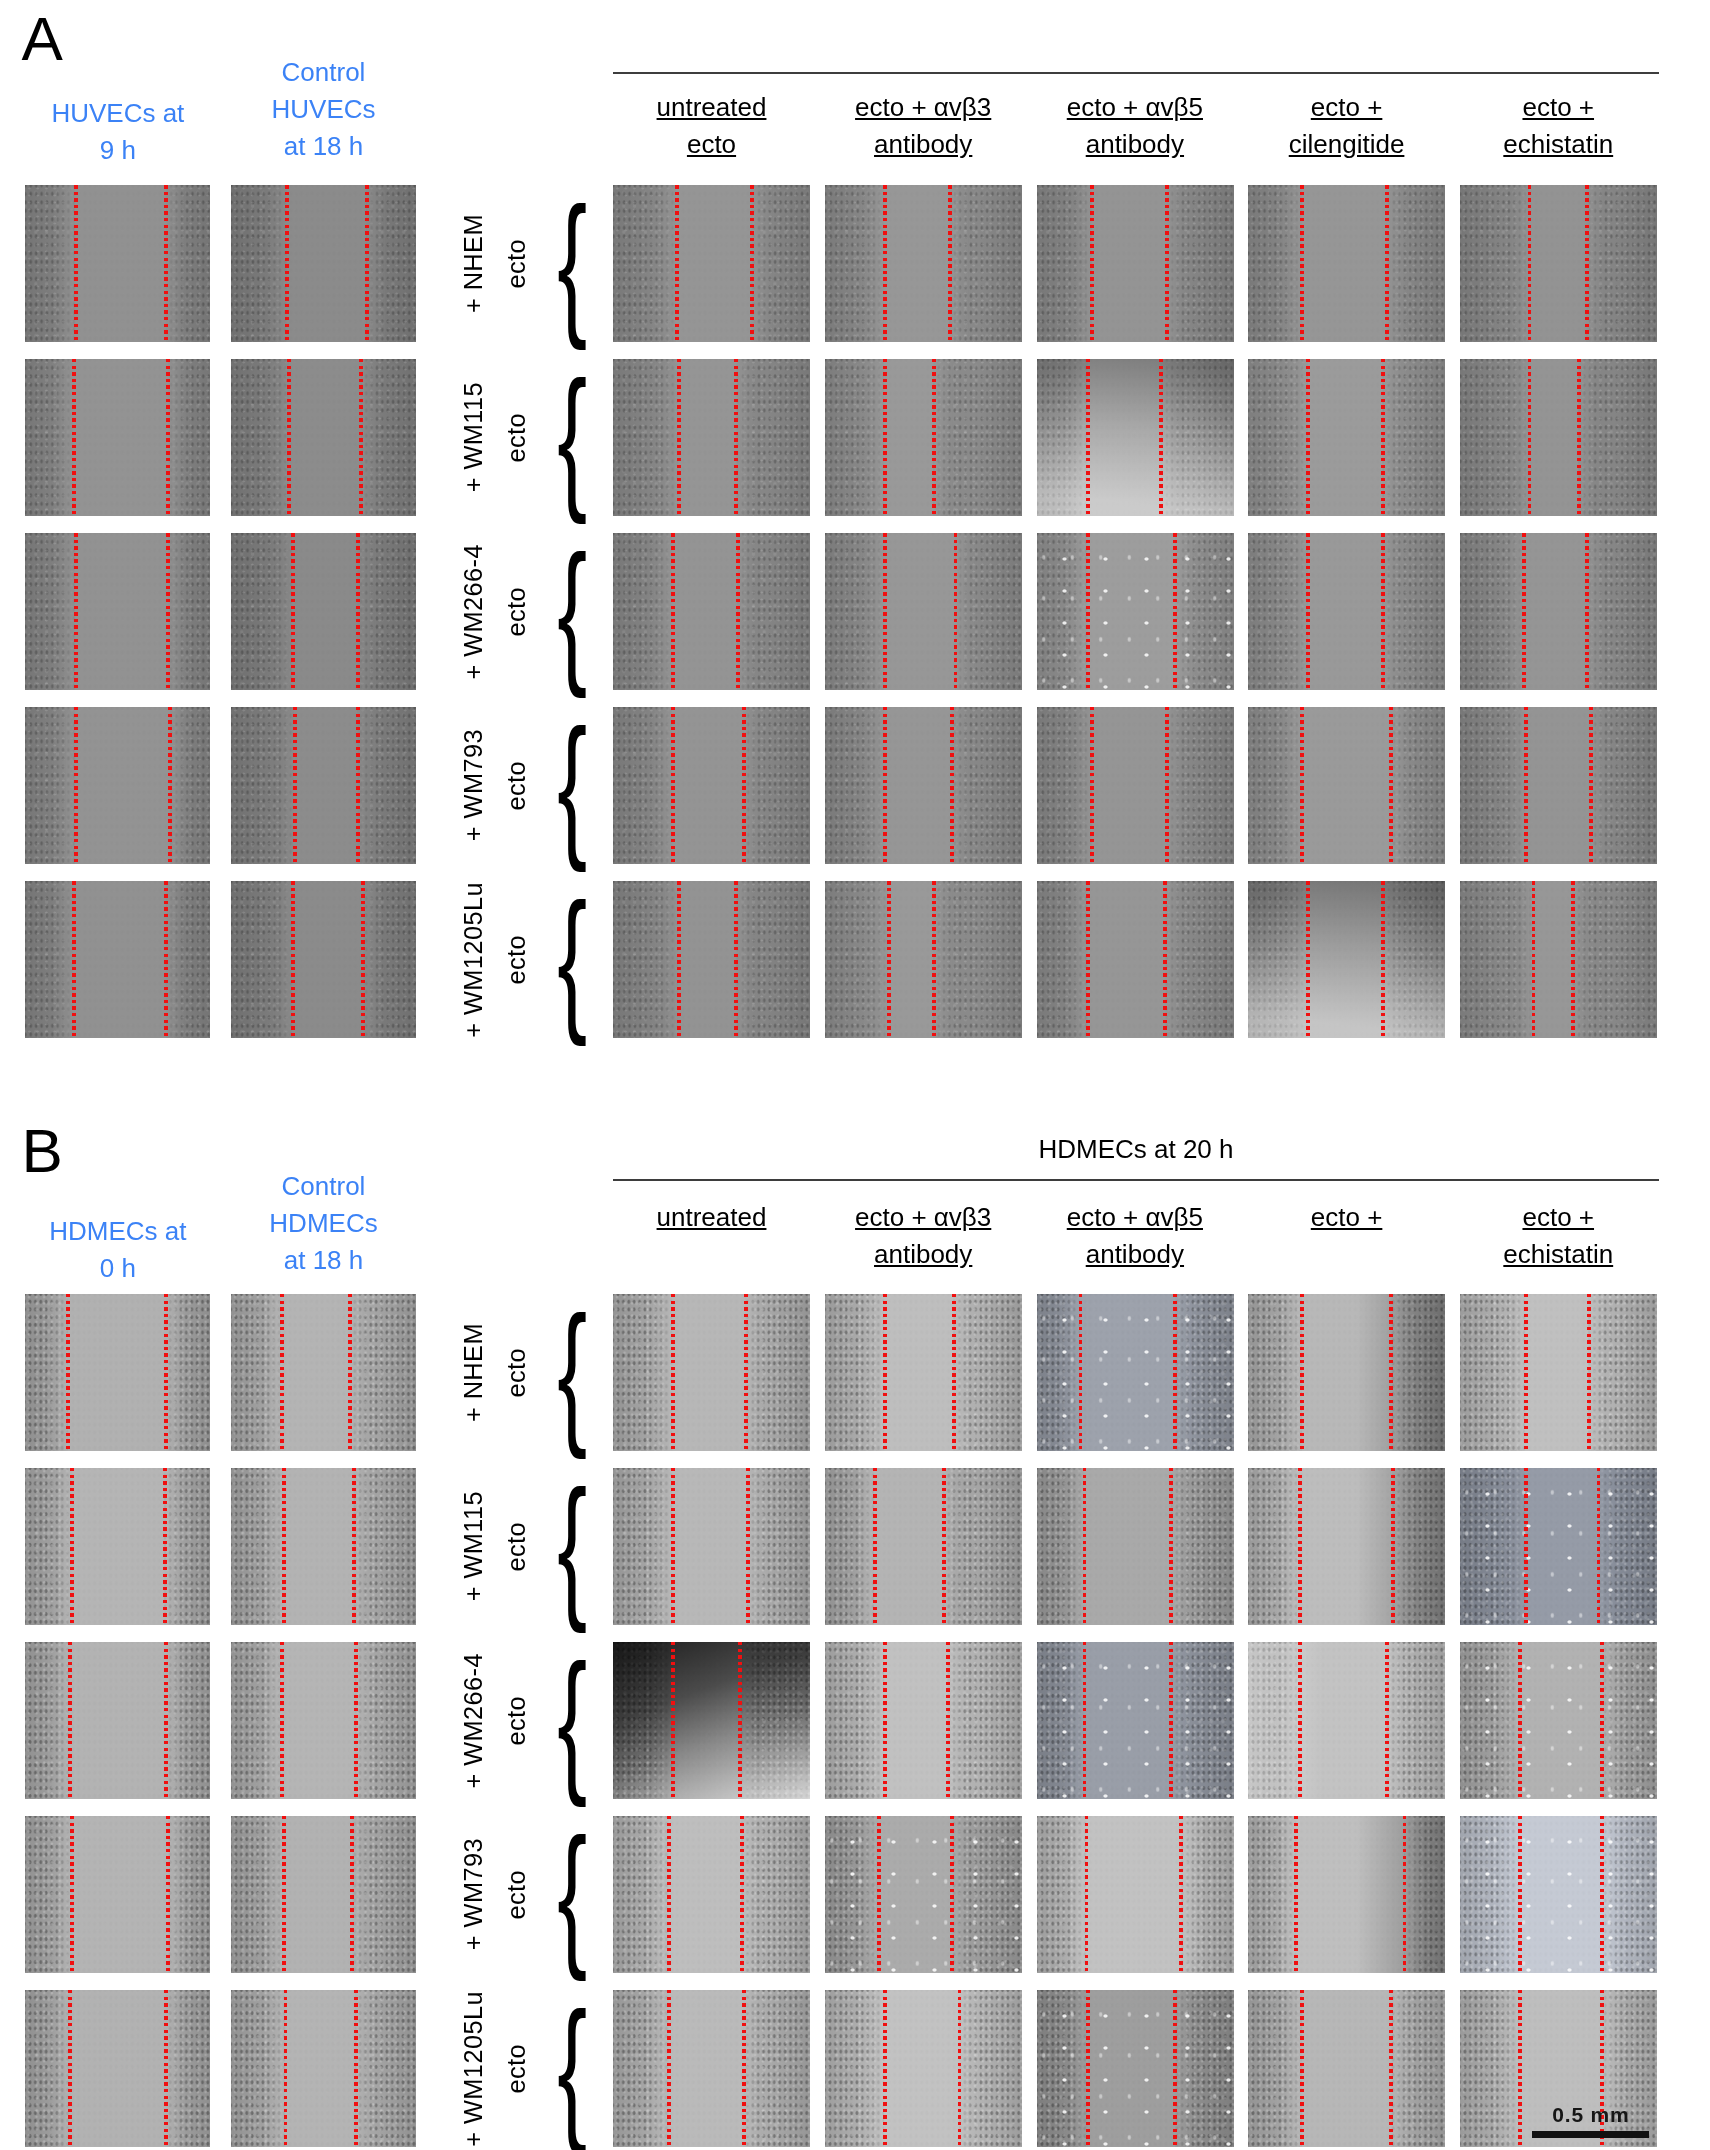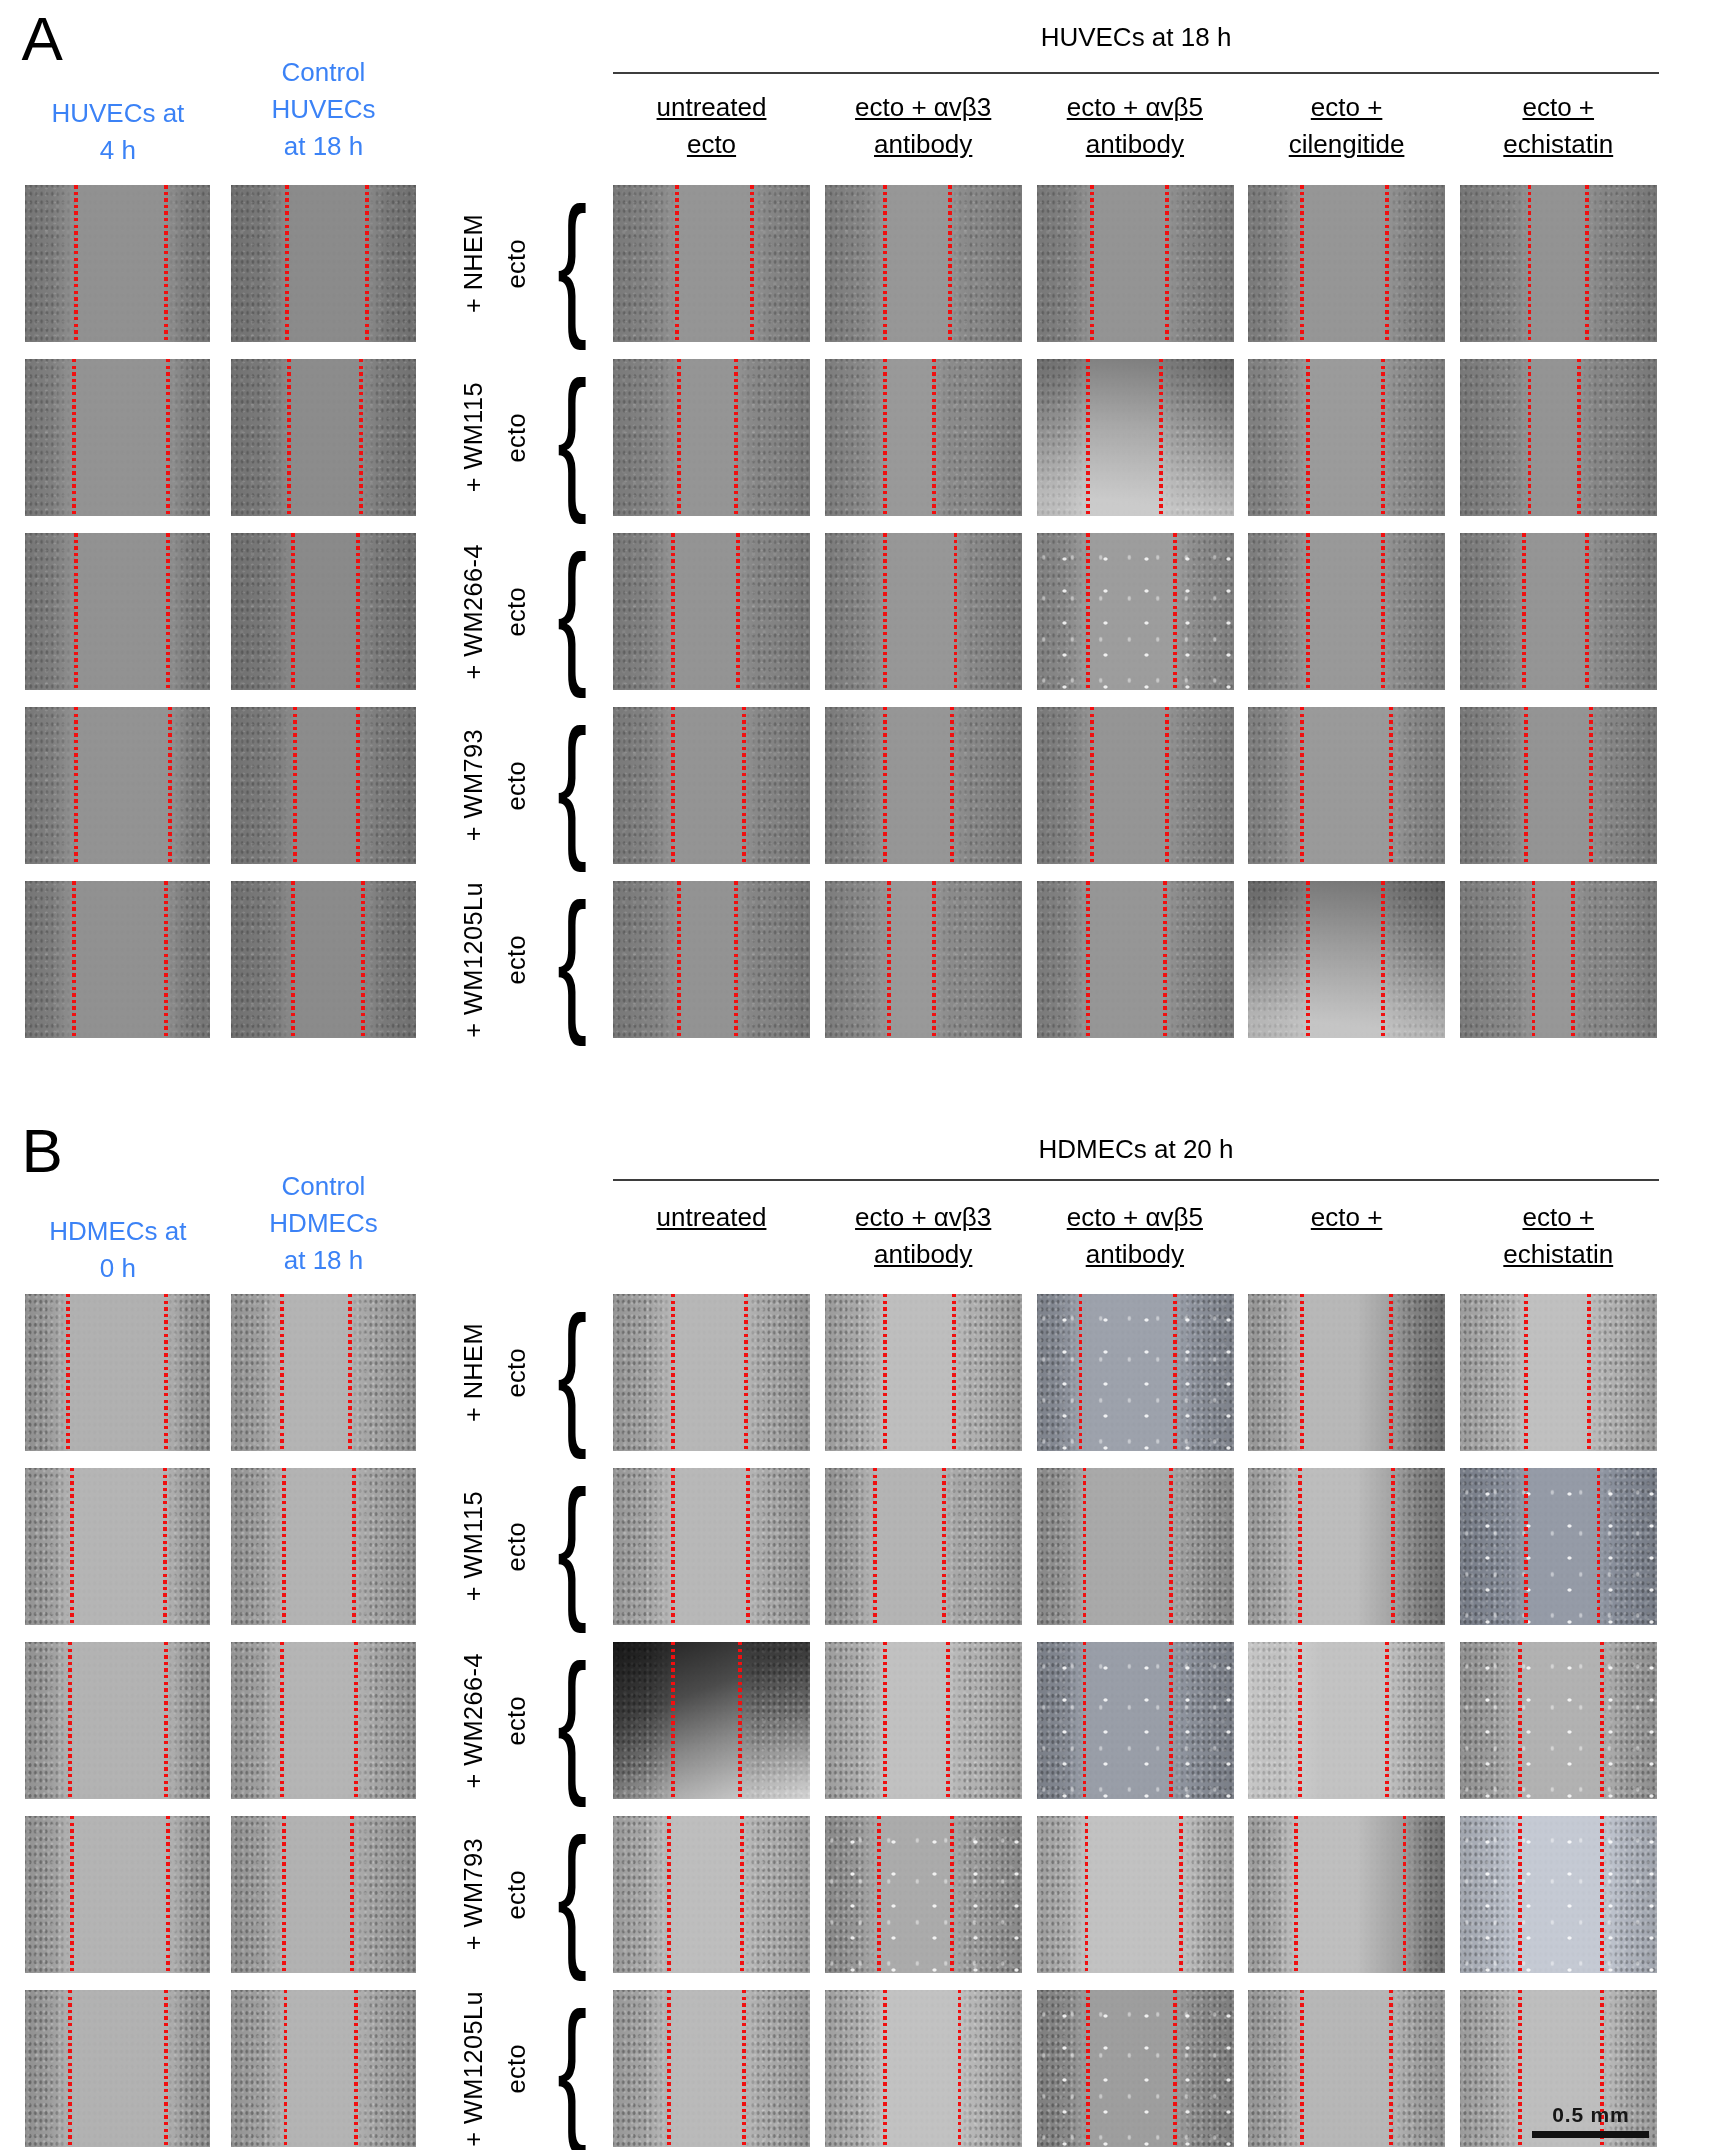--- a/index.html
+++ b/index.html
@@ -62,25 +62,24 @@
   .scalebar{position:absolute;right:7.7px;bottom:9.3px;z-index:4;text-align:center;}
   .scalebar .txt{display:block;font-size:21px;font-weight:bold;color:#161616;margin-bottom:3.9px;letter-spacing:0.8px;}
   .scalebar .bar{height:7px;background:#111;width:117px;}
 </style>
 </head>
 <body>
 
 <section class="panel" data-panel-index="0" style="top:0;height:1083px;">
   <div class="panel-letter" style="left:21.6px;top:7.7px;">A</div>
   <div class="hdr" style="left:25.4px;top:95px;width:185px;">HUVECs at
-4 h</div>
+9 h</div>
   <div class="hdr" style="left:231px;top:54px;width:185px;">Control
 HUVECs
 at 18 h</div>
-  <div class="group-hdr" style="left:613px;top:21.6px;width:1046px;">HUVECs at 18 h</div>
   <div class="rule" style="left:613px;top:72px;width:1046px;"></div>
   <div class="right-hdrs" style="left:613px;top:89px;width:1046px;">
     <div class="h">untreated
 ecto</div>
     <div class="h">ecto + αvβ3
 antibody</div>
     <div class="h">ecto + αvβ5
 antibody</div>
     <div class="h">ecto +
 cilengitide</div>

